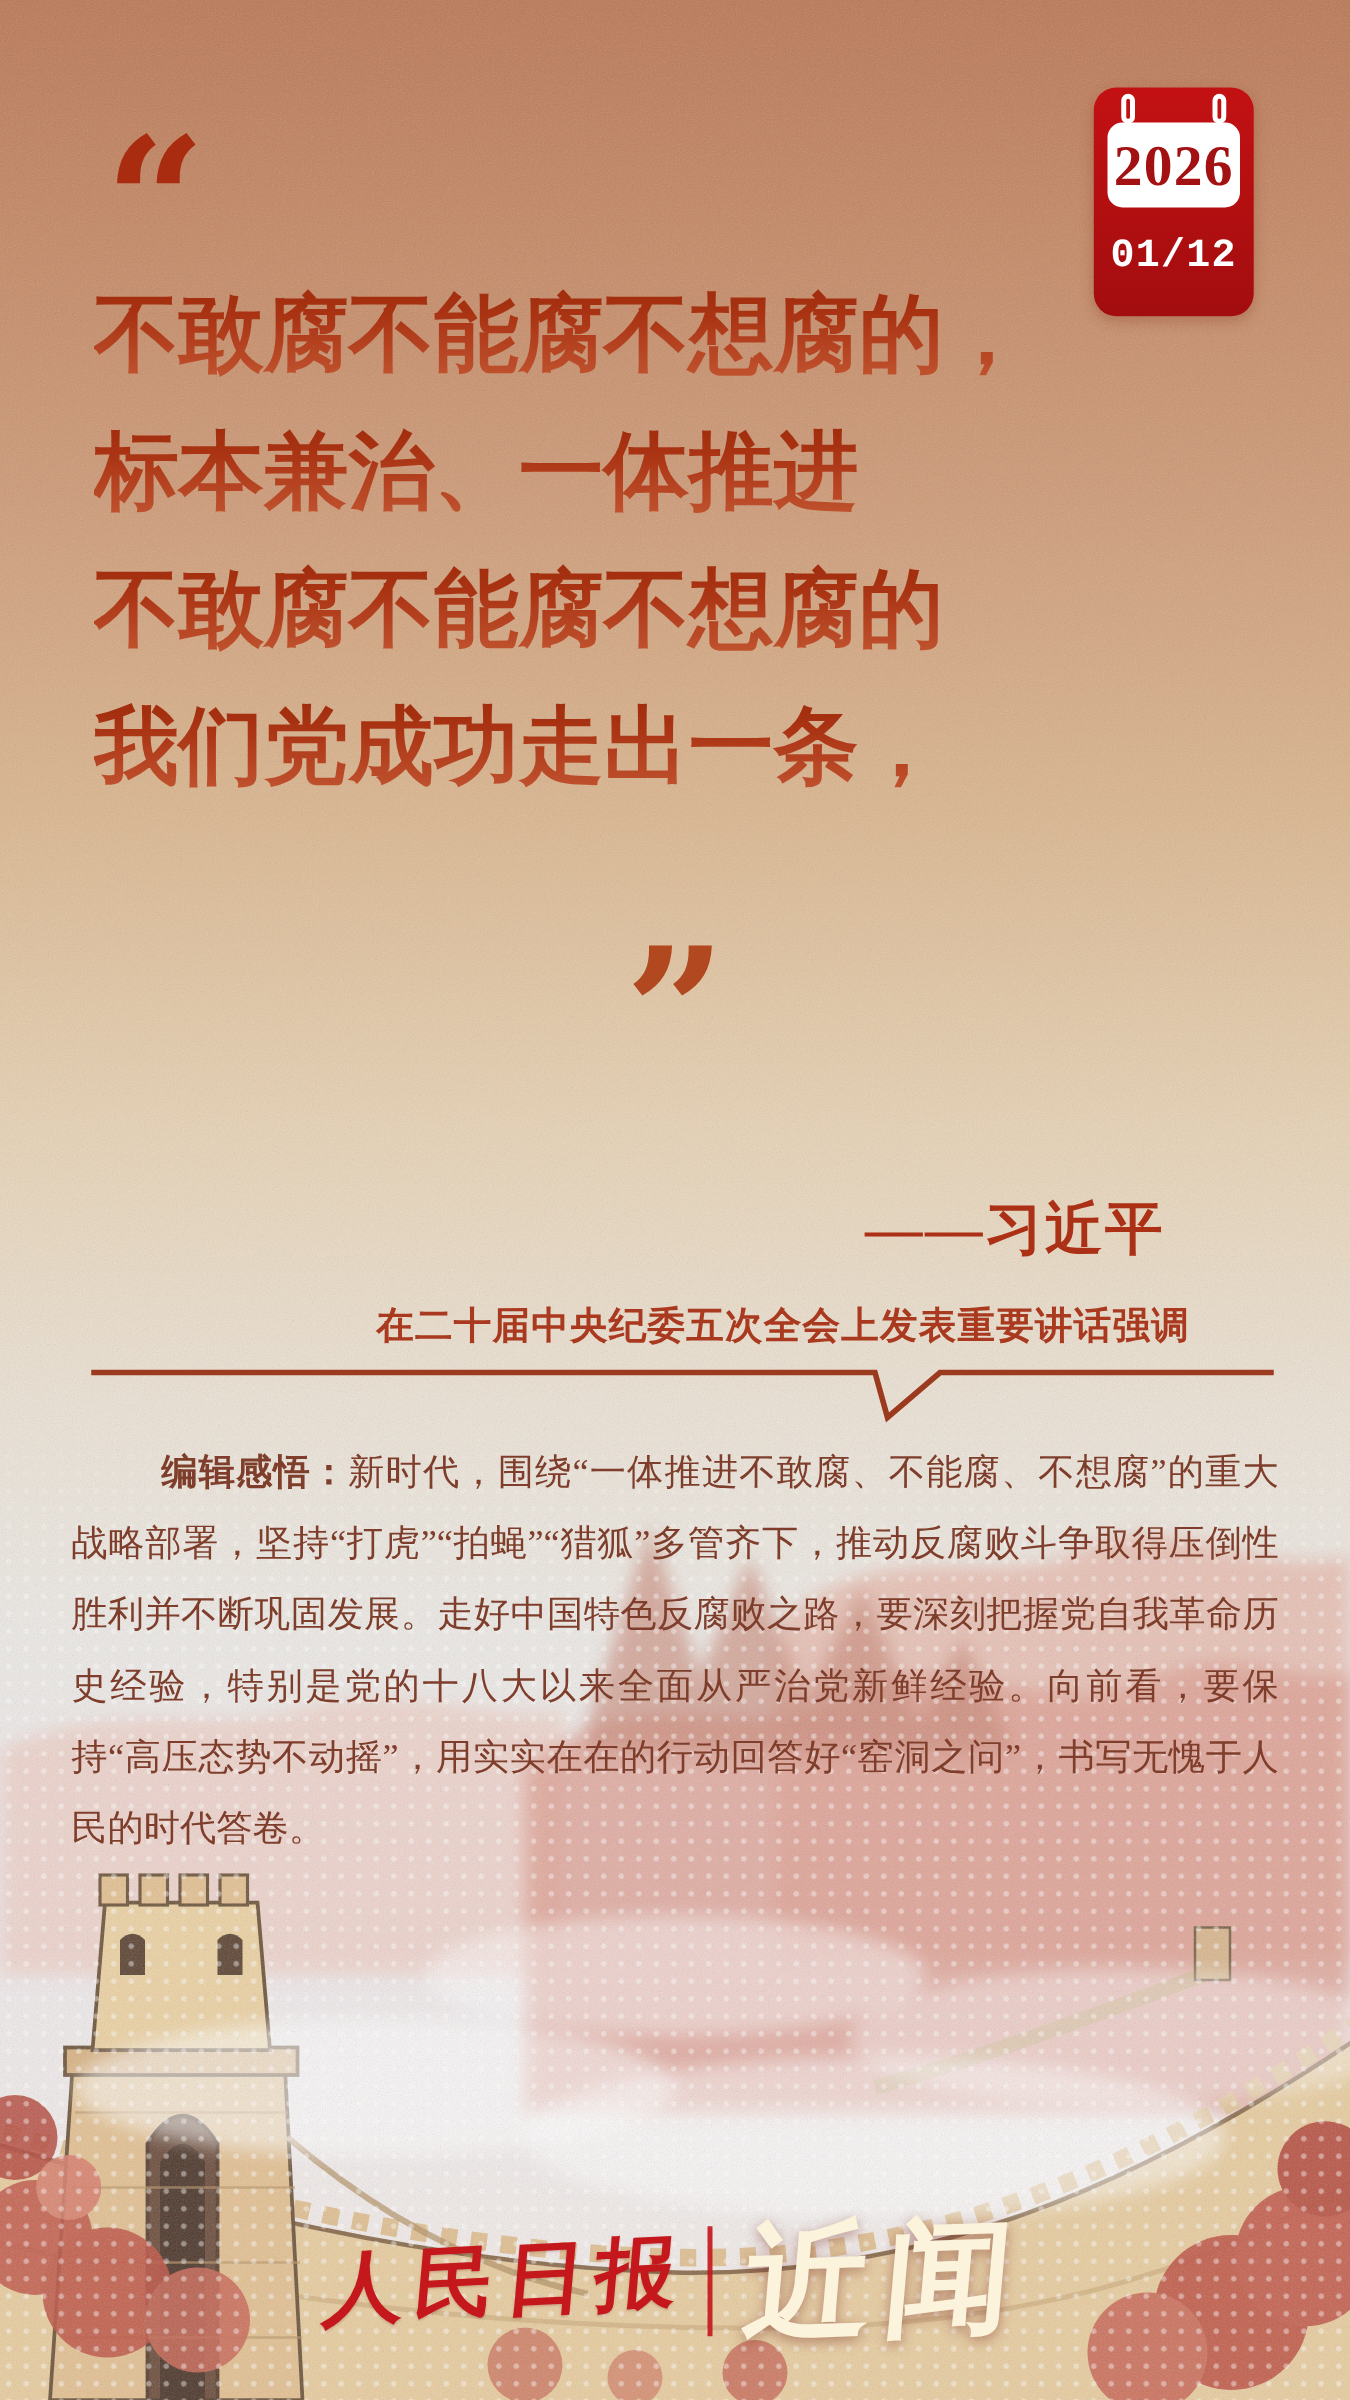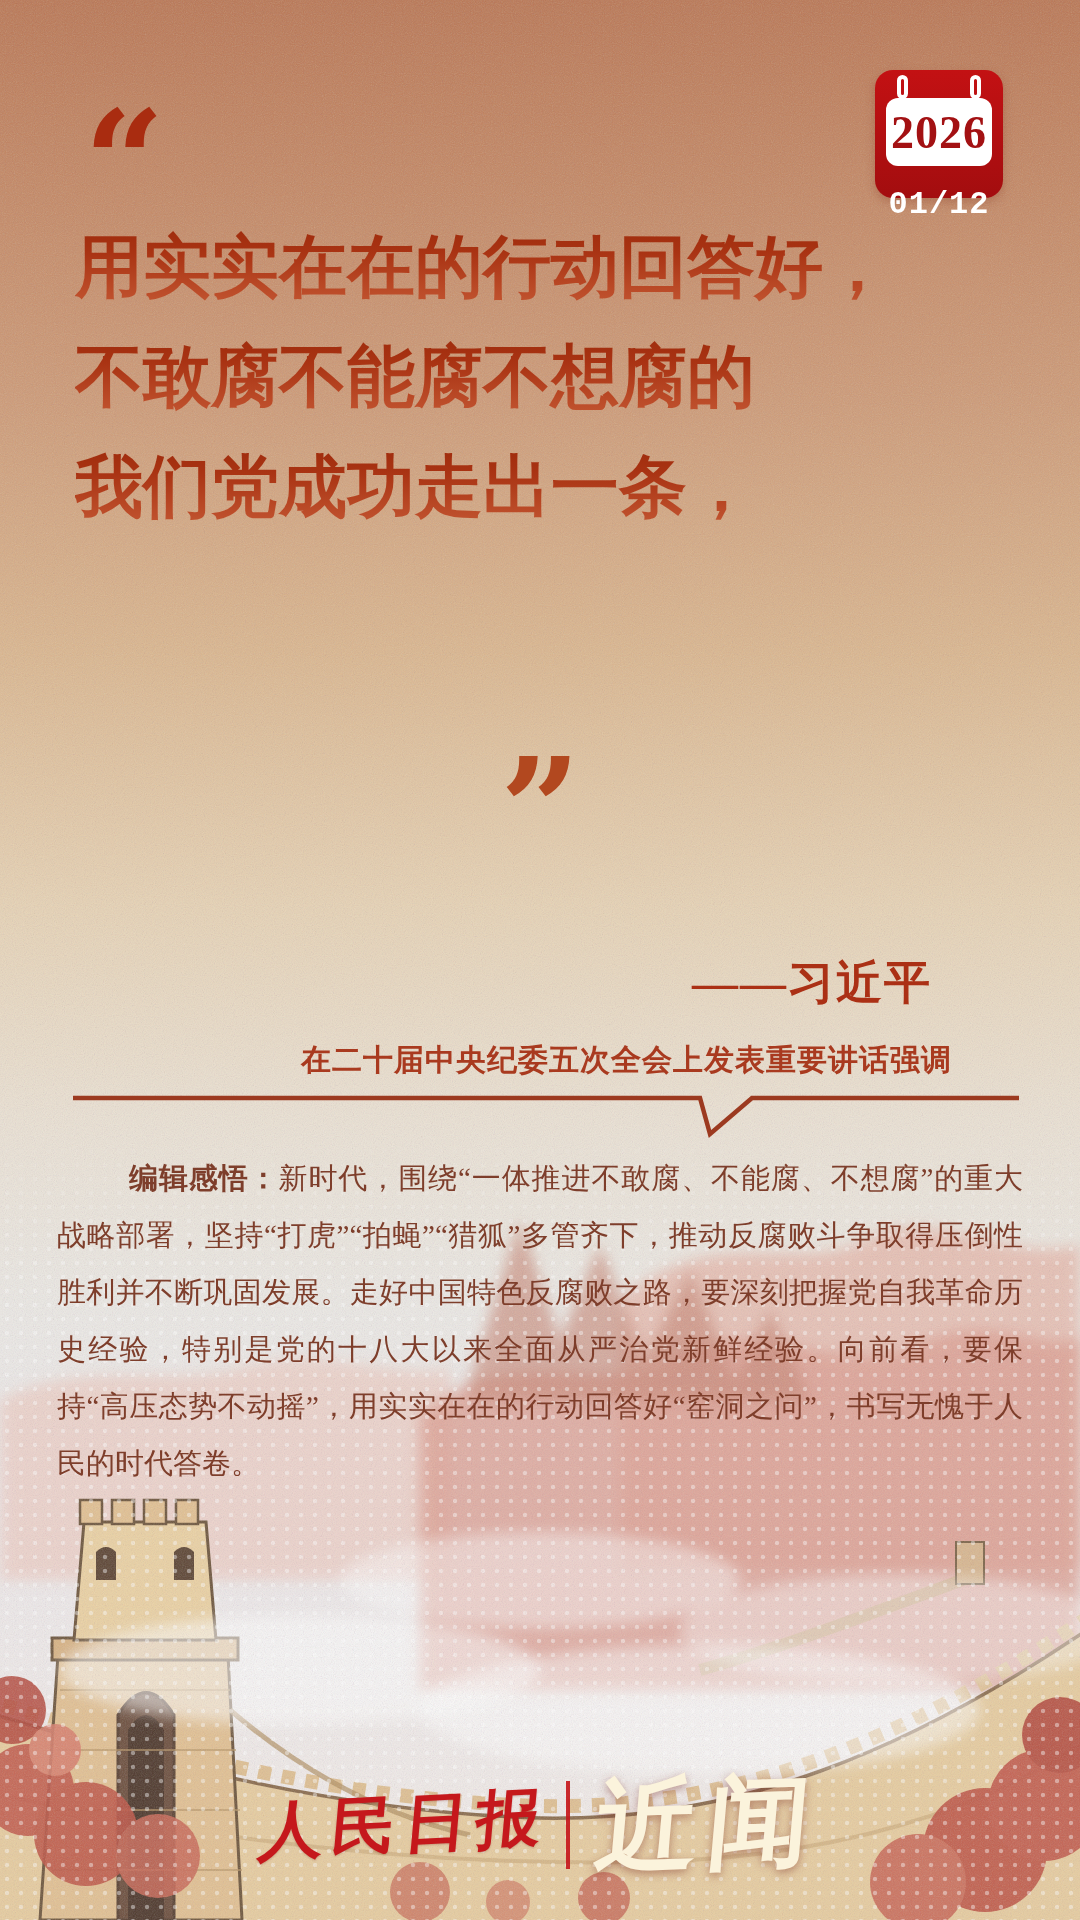--- a/index.html
+++ b/index.html
@@ -11,21 +11,21 @@
         #dcb78f 34%,#e8d3b5 47%,#ece2d4 58%,#edeae6 68%,#eeeaec 78%,#f3ece8 100%);}
   .landscape{position:absolute;left:0;bottom:0;z-index:1;}
   .dots{position:absolute;left:0;top:1130px;width:1080px;height:790px;z-index:2;
       background-image:radial-gradient(circle,rgba(255,255,255,.55) 1.8px,rgba(255,255,255,0) 2.6px);
       background-size:14px 14px;opacity:.8;
       -webkit-mask-image:linear-gradient(180deg,transparent 0,#000 150px);
       mask-image:linear-gradient(180deg,transparent 0,#000 150px);}
   .noise{position:absolute;inset:0;z-index:3;opacity:.26;pointer-events:none;}
   .content{position:absolute;inset:0;z-index:4;}
   
-  .calendar{position:absolute;left:875px;top:70px;width:128px;height:128px;
+  .calendar{position:absolute;left:875px;top:70px;width:128px;height:183px;
       background:linear-gradient(180deg,#c31113,#a30d0f);border-radius:18px;
       box-shadow:0 4px 10px rgba(120,30,15,.25);}
   .ring{position:absolute;top:5px;width:11px;height:24px;border:4px solid #fff;
       border-radius:8px;box-sizing:border-box;}
   .ring.l{left:22px}.ring.r{right:22px}
   .cal-window{position:absolute;left:11px;top:28px;width:106px;height:68px;
       background:#fff;border-radius:12px;display:flex;align-items:center;justify-content:center;}
   .cal-year{font-weight:700;font-size:46px;color:#a31113;letter-spacing:1px;}
   .cal-date{position:absolute;left:0;right:0;top:116px;text-align:center;
       font-family:Liberation Mono, monospace;font-weight:700;
@@ -151,21 +151,22 @@
       <span class="ring l"></span>
       <span class="ring r"></span>
       <div class="cal-window">
         <span class="cal-year">2026</span>
       </div>
       <div class="cal-date">01/12</div>
     </div>
 
     <div class="qmark open">“</div>
     <div class="quote">
-      <div>用实实在在的行动回答好，</div>
+      <div>不敢腐不能腐不想腐的，</div>
+      <div>标本兼治、一体推进</div>
       <div>不敢腐不能腐不想腐的</div>
       <div>我们党成功走出一条，</div>
     </div>
     <div class="qmark close">”</div>
 
     <div class="speaker">——习近平</div>
     <div class="occasion">在二十届中央纪委五次全会上发表重要讲话强调</div>
 
     <svg class="tail-line" width="1080" height="60">
       <path d="M73,10 L700,10 L710,46 L752,10 L1019,10" fill="none" stroke="#9c3a20" stroke-width="4.5" stroke-linejoin="miter"></path>

